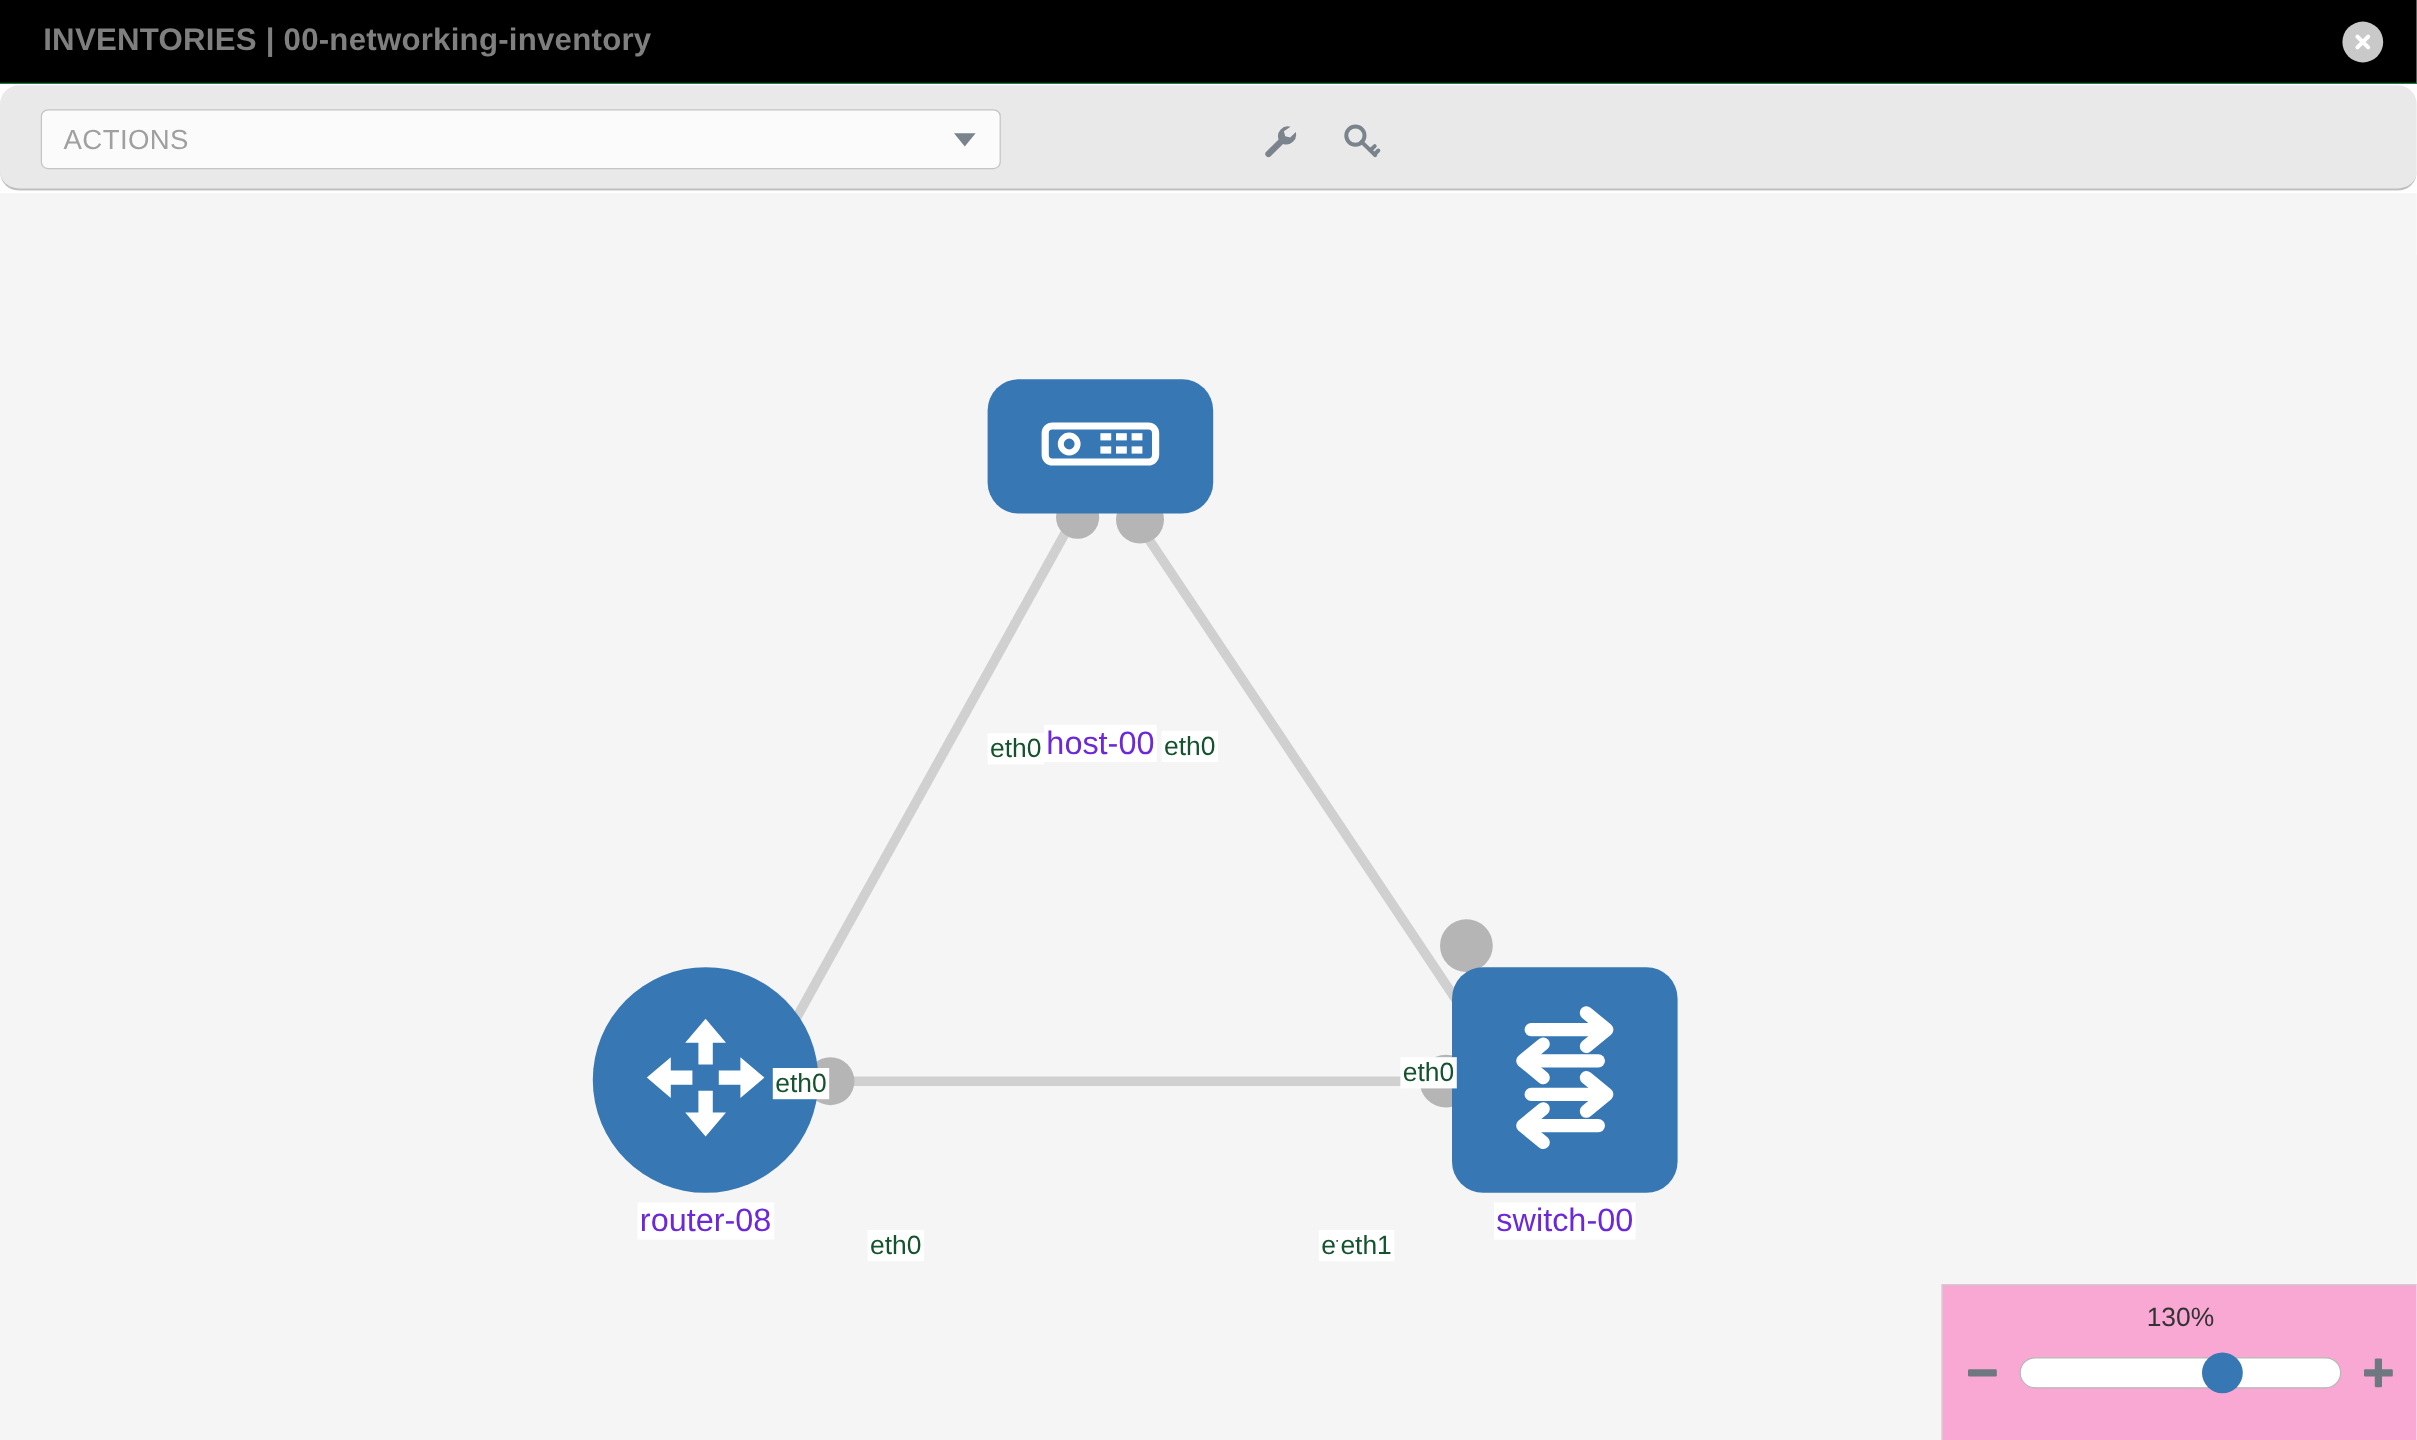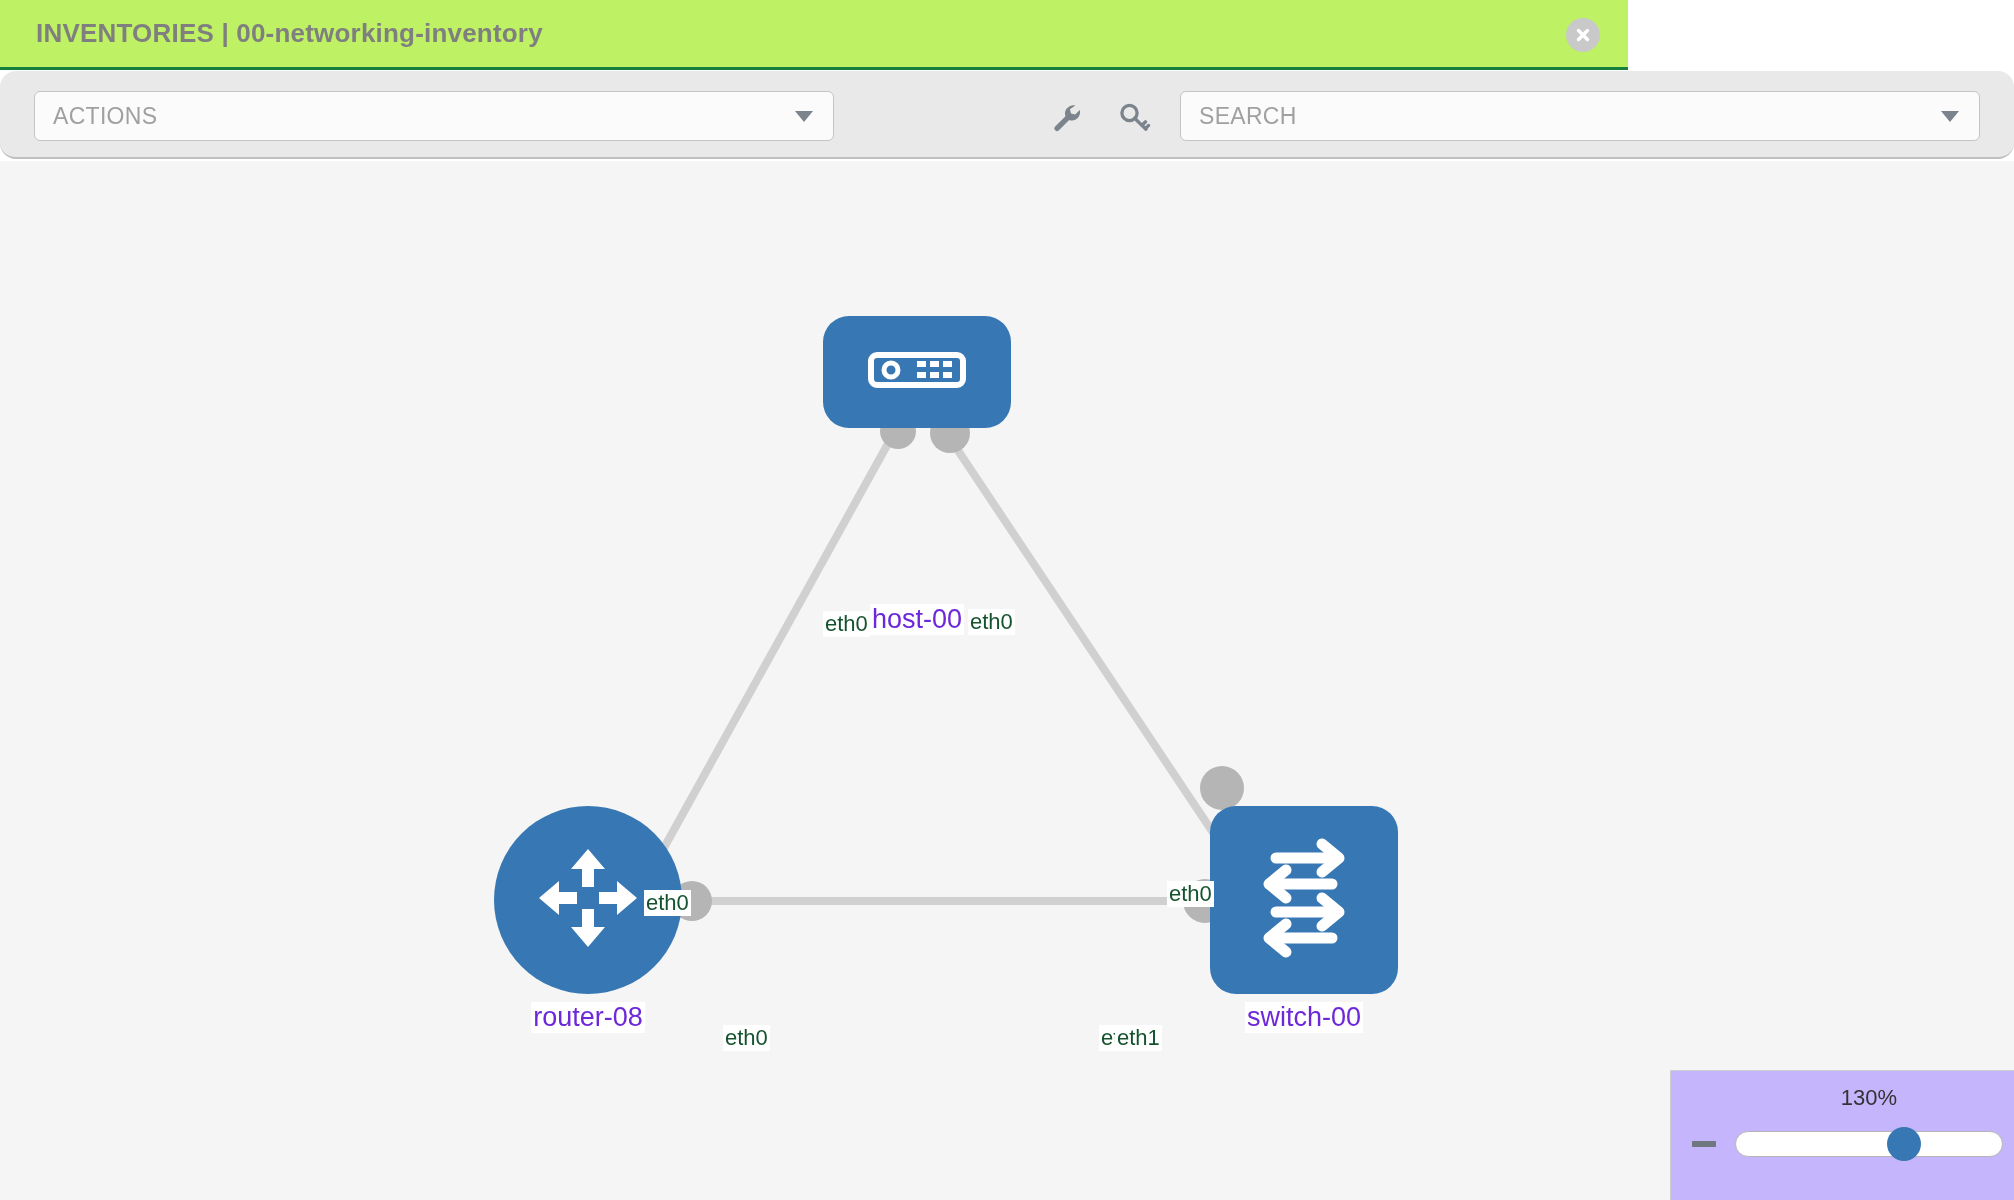--- a/index.html
+++ b/index.html
@@ -7,23 +7,23 @@
     width: 2014px; height: 1200px;
     font-family: "Liberation Sans", sans-serif;
     background: #ffffff;
     overflow: hidden;
   }
   .app { position: relative; width: 2014px; height: 1200px; }
 
   
   .header {
     position: absolute; left: 0; top: 0;
-    width: 1628px; height: 70px;
-    background: #bef264;
-    border-bottom: 3px solid #15803d;
+    width: 2014px; height: 70px;
+    background: #000000;
+    border-bottom: 1px solid #15803d;
   }
   .page-title {
     position: absolute; left: 36px; top: 18px;
     font-size: 26px; font-weight: bold;
     color: #7f7f7f; letter-spacing: .2px;
     white-space: nowrap;
   }
   .close-btn {
     position: absolute; right: 28px; top: 18px;
     width: 34px; height: 34px; border-radius: 50%;
@@ -116,22 +116,22 @@
     position: absolute;
     font-size: 22px; color: #14532d;
     background: #ffffff;
     padding: 0 2px;
     white-space: nowrap;
   }
 
   
   .zoom-panel {
     position: absolute; right: 0; bottom: 0;
-    width: 344px; height: 130px;
-    background: #c4b5fd;
+    width: 396px; height: 130px;
+    background: #f9a8d4;
     border-left: 1px solid #cfcfcf;
     border-top: 1px solid #cfcfcf;
   }
   .zoom-value {
     position: absolute; top: 14px; left: 0; width: 396px;
     text-align: center;
     font-size: 22px; color: #333;
   }
   .zoom-row {
     position: absolute; top: 50px; left: 0; width: 396px; height: 46px;
@@ -192,24 +192,20 @@
 
     <div class="tool-icon tool-key">
       <svg width="34" height="34" viewBox="0 0 34 34">
         <circle cx="11.5" cy="12" r="7.6" fill="none" stroke="#7b838c" stroke-width="3.3"></circle>
         <path d="M16.6 17.2 L28 28.2" stroke="#7b838c" stroke-width="3.3" stroke-linecap="round"></path>
         <path d="M24 24.2 L27.6 20.8" stroke="#7b838c" stroke-width="3.3" stroke-linecap="round"></path>
         <path d="M27.4 27.6 L30.6 24.4" stroke="#7b838c" stroke-width="3.3" stroke-linecap="round"></path>
       </svg>
     </div>
 
-    <div class="select-box search-select">
-      <div class="select-label">SEARCH</div>
-      <div class="caret"></div>
-    </div>
   </div>
 
   <div class="canvas">
     <div class="topology">
 
       <svg width="2014" height="1039" style="position:absolute;left:0;top:0">
 
         <line x1="895" y1="270" x2="650" y2="712" stroke="#d0d0d0" stroke-width="8"></line>
 
         <line x1="945" y1="270" x2="1232" y2="700" stroke="#d0d0d0" stroke-width="8"></line>

